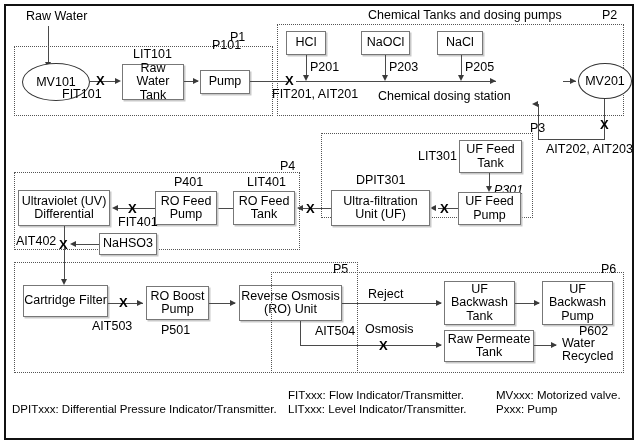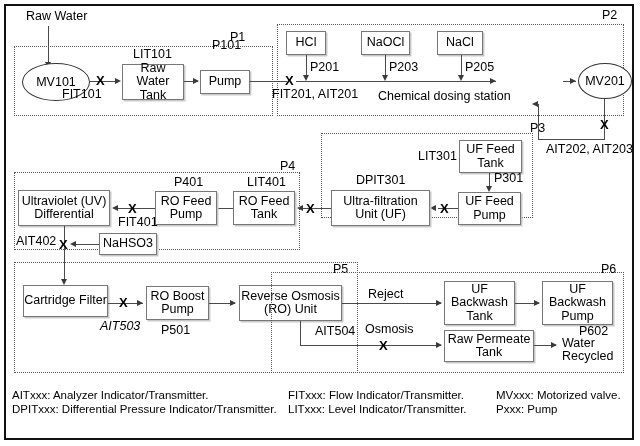--- a/index.html
+++ b/index.html
@@ -60,20 +60,21 @@
   <div class="ln lnh" style="left:184px;top:81px;width:14px;"></div>
   <div class="ar ar-r" style="left:193px;top:77.5px;"></div>
 
   <div class="box" style="left:200px;top:70px;width:50px;height:24px;">
     <span>Pump</span>
   </div>
   <div class="txt" style="left:212px;top:39px;">P101</div>
 
   <div class="ln lnh" style="left:250px;top:81px;width:37px;"></div>
 
+  <div class="ttl" style="left:368px;top:8px;">Chemical Tanks and dosing pumps</div>
   <div class="zone" style="left:277px;top:24px;width:347px;height:92px;"></div>
   <div class="zlabel" style="left:602px;top:8px;">P2</div>
 
   <div class="xm" style="left:285px;top:74px;">X</div>
   <div class="txt" style="left:272px;top:88px;">FIT201, AIT201</div>
   <div class="ttl" style="left:378px;top:89px;">Chemical dosing station</div>
 
   <div class="ln lnh" style="left:296px;top:81px;width:200px;"></div>
   <div class="ar ar-r" style="left:490px;top:77.5px;"></div>
 
@@ -118,21 +119,21 @@
   <div class="box" style="left:459px;top:140px;width:63px;height:33px;">
     <span style="display:block;">
       <span class="two-line">UF Feed</span>
       <span class="two-line">Tank</span>
     </span>
   </div>
   <div class="txt" style="left:418px;top:150px;">LIT301</div>
 
   <div class="ln lnv" style="left:489px;top:173px;height:15px;"></div>
   <div class="ar ar-d" style="left:485.5px;top:186px;"></div>
-  <div class="txt" style="left:494px;top:172px;">P301</div>
+  <div class="txt" style="left:494px;top:184px;font-style:italic;">P301</div>
 
   <div class="box" style="left:458px;top:192px;width:63px;height:33px;">
     <span style="display:block;">
       <span class="two-line">UF Feed</span>
       <span class="two-line">Pump</span>
     </span>
   </div>
 
   <div class="ln lnh" style="left:438px;top:208px;width:20px;"></div>
   <div class="xm" style="left:440px;top:202px;">X</div>
@@ -196,21 +197,21 @@
 
   <div class="ln lnv" style="left:64px;top:247px;height:34px;"></div>
   <div class="ar ar-d" style="left:60.5px;top:279px;"></div>
 
   <div class="zone" style="left:14px;top:262px;width:344px;height:111px;"></div>
   <div class="zlabel" style="left:333px;top:262px;">P5</div>
 
   <div class="box" style="left:23px;top:285px;width:85px;height:32px;">
     <span>Cartridge Filter</span>
   </div>
-  <div class="txt" style="left:100px;top:320px;font-style:italic;">AIT503</div>
+  <div class="txt" style="left:92px;top:320px;">AIT503</div>
 
   <div class="ln lnh" style="left:108px;top:303px;width:35px;"></div>
   <div class="xm" style="left:119px;top:296px;">X</div>
   <div class="ar ar-r" style="left:137px;top:299.5px;"></div>
 
   <div class="box" style="left:146px;top:286px;width:63px;height:34px;">
     <span style="display:block;">
       <span class="two-line">RO Boost</span>
       <span class="two-line">Pump</span>
     </span>
@@ -266,19 +267,18 @@
       <span class="two-line">Raw Permeate</span>
       <span class="two-line">Tank</span>
     </span>
   </div>
 
   <div class="ln lnh" style="left:534px;top:345px;width:22px;"></div>
   <div class="ar ar-r" style="left:551px;top:341.5px;"></div>
   <div class="txt" style="left:562px;top:337px;">Water</div>
   <div class="txt" style="left:562px;top:350px;">Recycled</div>
 
-  <div class="legend" style="left:12px;top:388px;">AITxxx: Analyzer Indicator/Transmitter.</div>
   <div class="legend" style="left:12px;top:402px;">DPITxxx: Differential Pressure Indicator/Transmitter.</div>
   <div class="legend" style="left:288px;top:388px;">FITxxx: Flow Indicator/Transmitter.</div>
   <div class="legend" style="left:288px;top:402px;">LITxxx: Level Indicator/Transmitter.</div>
   <div class="legend" style="left:496px;top:388px;">MVxxx: Motorized valve.</div>
   <div class="legend" style="left:496px;top:402px;">Pxxx: Pump</div>
 </div>
 
 </body></html>

